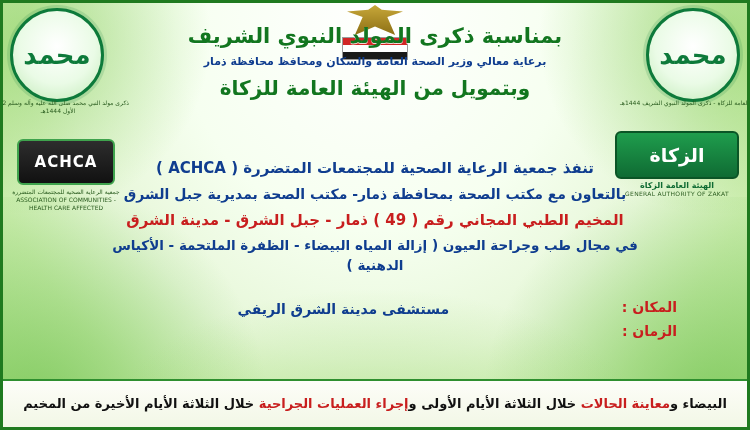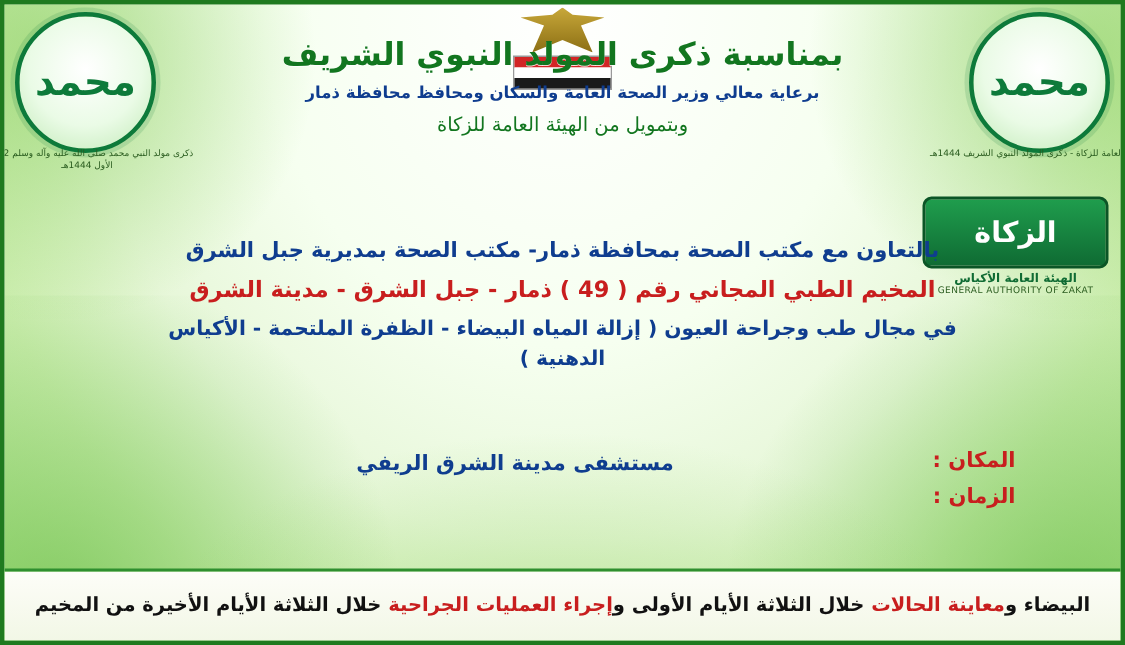--- a/index.html
+++ b/index.html
@@ -67,21 +67,21 @@
     direction:rtl;
   }
   .l-title{
     font-size:21px;font-weight:bold;color:#12761f;line-height:1.25;
     text-shadow:0 1px 0 rgba(255,255,255,.8);
   }
   .l-sub{
     margin-top:5px;font-size:11px;font-weight:bold;color:#0f3d8f;line-height:1.4;
   }
   .l-fund{
-    margin-top:6px;font-size:13px;font-weight:normal;color:#12761f;
+    margin-top:6px;font-size:20px;font-weight:bold;color:#12761f;
   }
 
   
   .body-block{
     position:absolute;left:96px;right:96px;top:150px;text-align:center;direction:rtl;
   }
   .ln{margin:4px 0;line-height:1.5;}
   .ln-1{font-size:15px;font-weight:bold;color:#0f3d8f;}
   .ln-2{font-size:14px;font-weight:bold;color:#0f3d8f;}
   .ln-3{font-size:15px;font-weight:bold;color:#c81e1e;}
@@ -164,28 +164,33 @@
     <div class="ring">محمد</div>
     <div class="emblem-caption right">الهيئة العامة للزكاة - ذكرى المولد النبوي الشريف 1444هـ</div>
   </div>
 
   <div class="center">
     <div class="l-title">بمناسبة ذكرى المولد النبوي الشريف</div>
     <div class="l-sub">برعاية معالي وزير الصحة العامة والسكان ومحافظ محافظة ذمار</div>
     <div class="l-fund">وبتمويل من الهيئة العامة للزكاة</div>
   </div>
 
+  <div class="achca">
+    <div class="badge">ACHCA</div>
+    <div class="cap">جمعية الرعاية الصحية للمجتمعات المتضررة - ASSOCIATION OF COMMUNITIES HEALTH CARE AFFECTED</div>
+  </div>
 
   <div class="zakat">
     <div class="badge">الزكاة</div>
-    <div class="cap1">الهيئة العامة الأكياس</div>
+    <div class="cap1">الهيئة العامة الزكاة</div>
     <div class="cap2">GENERAL AUTHORITY OF ZAKAT</div>
   </div>
 
   <div class="body-block">
+    <div class="ln ln-1">تنفذ جمعية الرعاية الصحية للمجتمعات المتضررة ( ACHCA )</div>
     <div class="ln ln-2">بالتعاون مع مكتب الصحة بمحافظة ذمار- مكتب الصحة بمديرية جبل الشرق</div>
     <div class="ln ln-3">المخيم الطبي المجاني رقم ( 49 ) ذمار - جبل الشرق - مدينة الشرق</div>
     <div class="ln ln-4">في مجال طب وجراحة العيون ( إزالة المياه البيضاء - الظفرة الملتحمة - الأكياس الدهنية )</div>
   </div>
 
   <div class="info">
     <div class="row">
       <div class="label">المكان :</div>
       <div class="val">مستشفى مدينة الشرق الريفي</div>
     </div>

